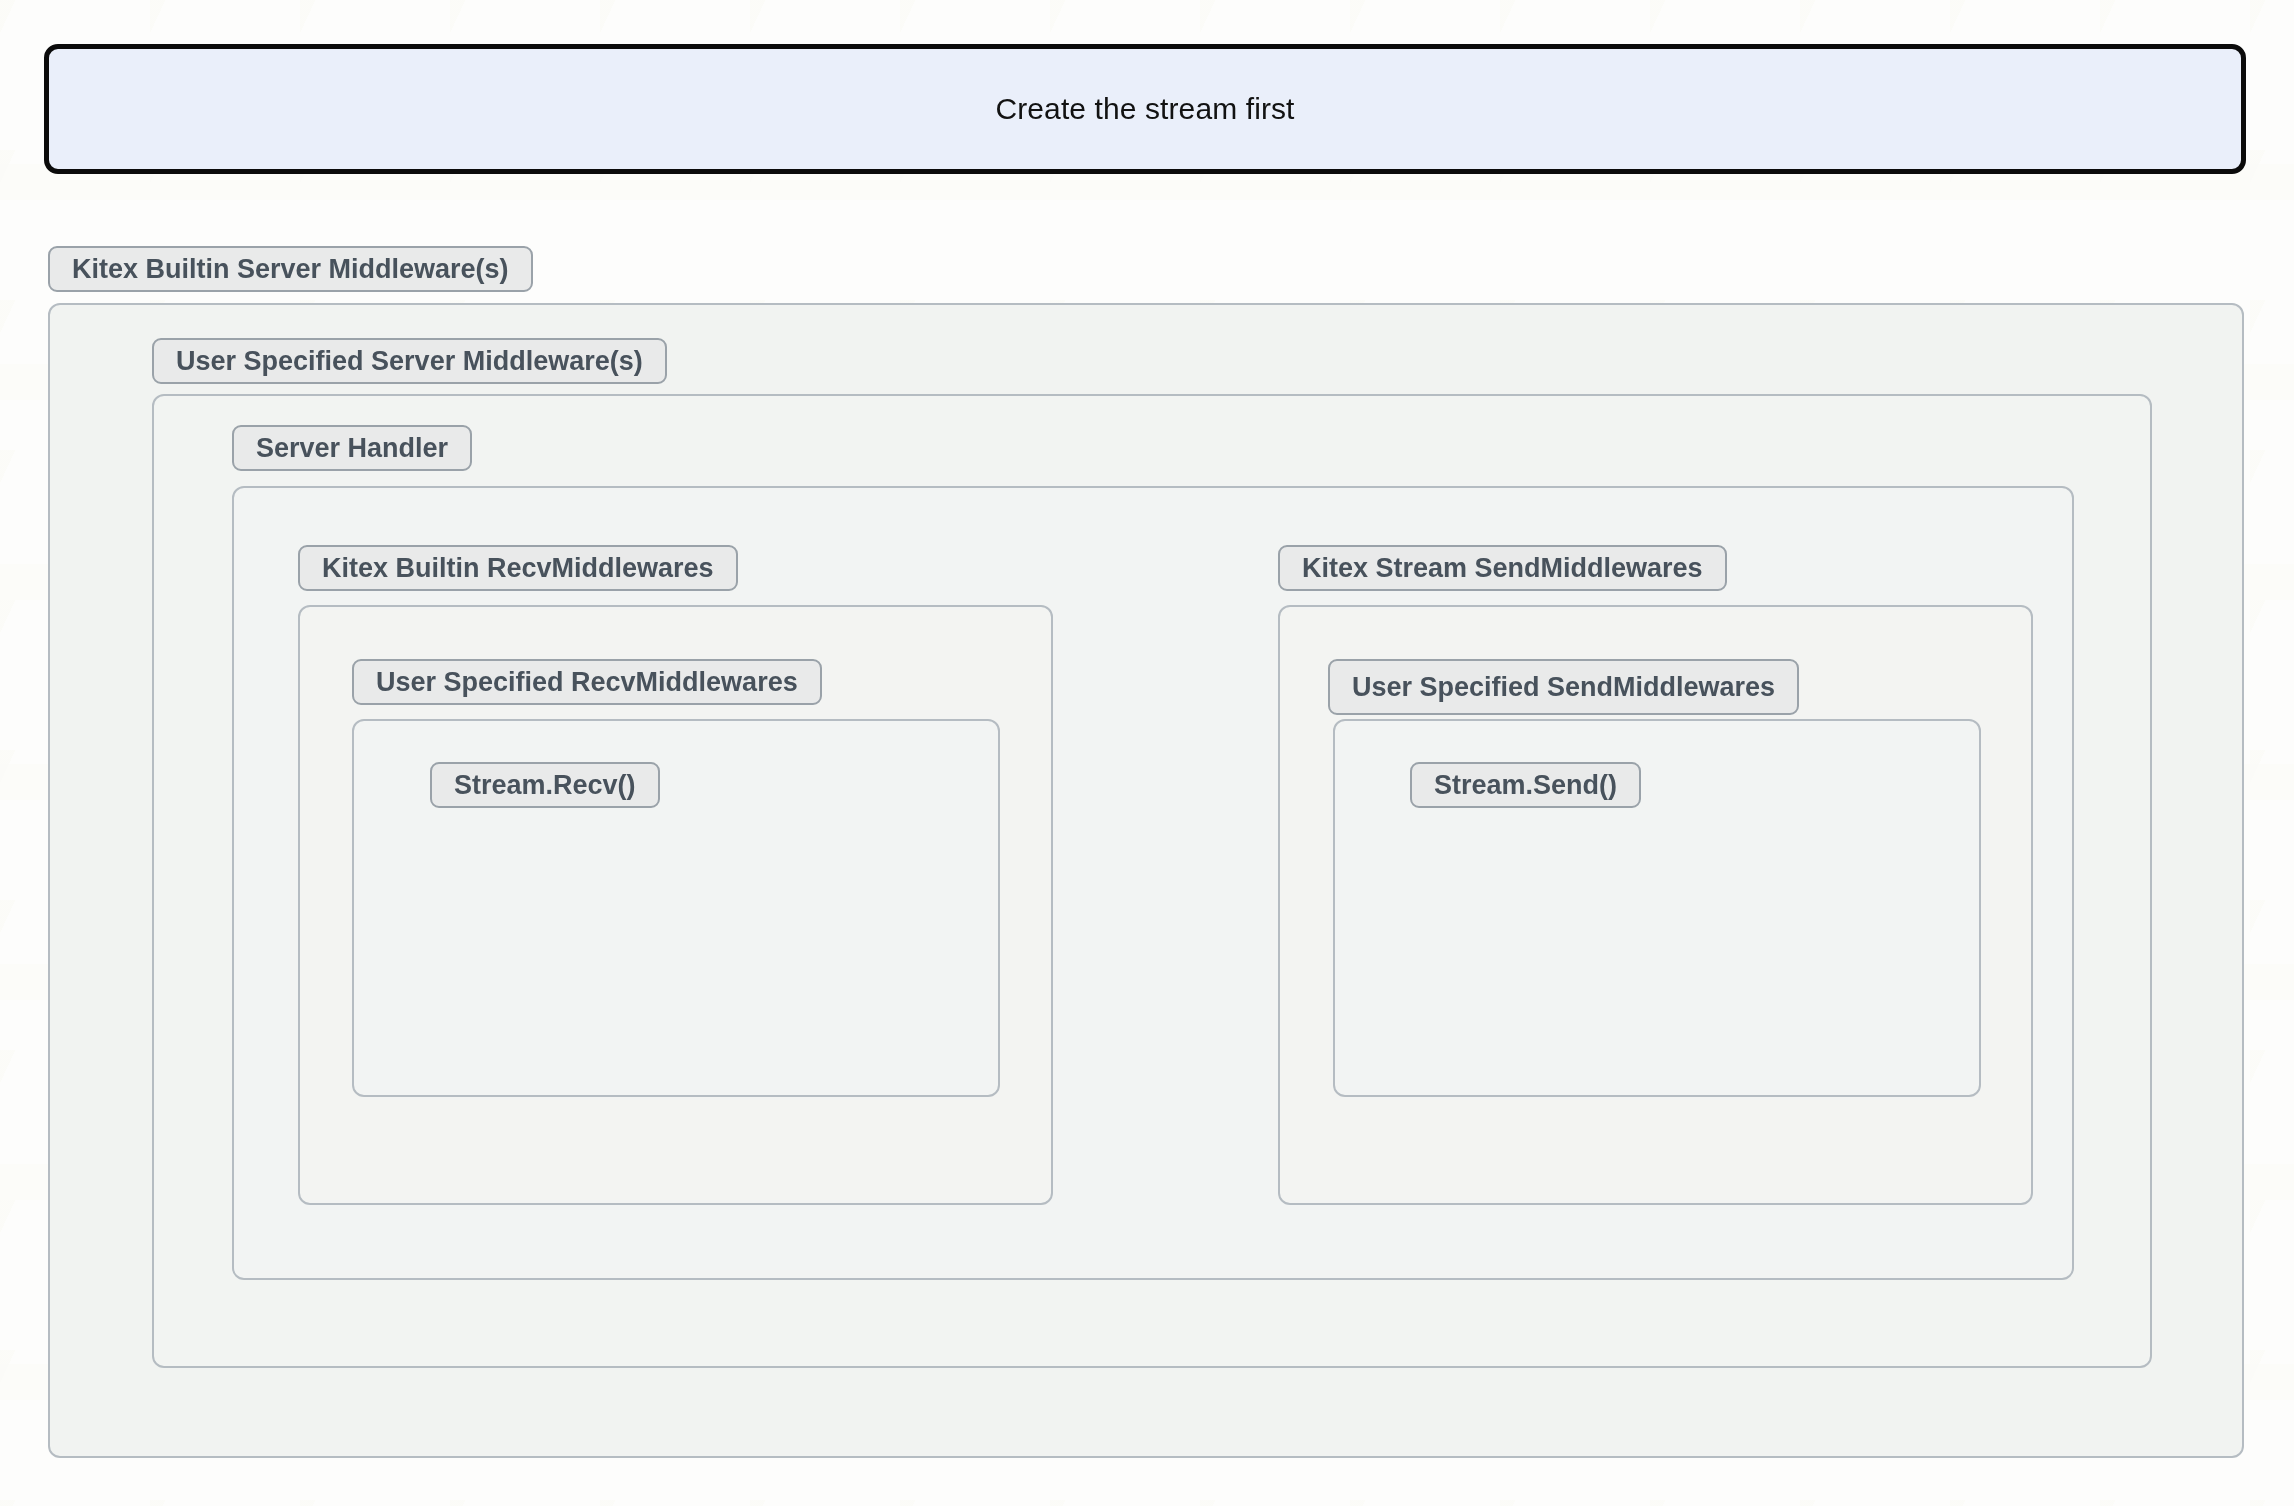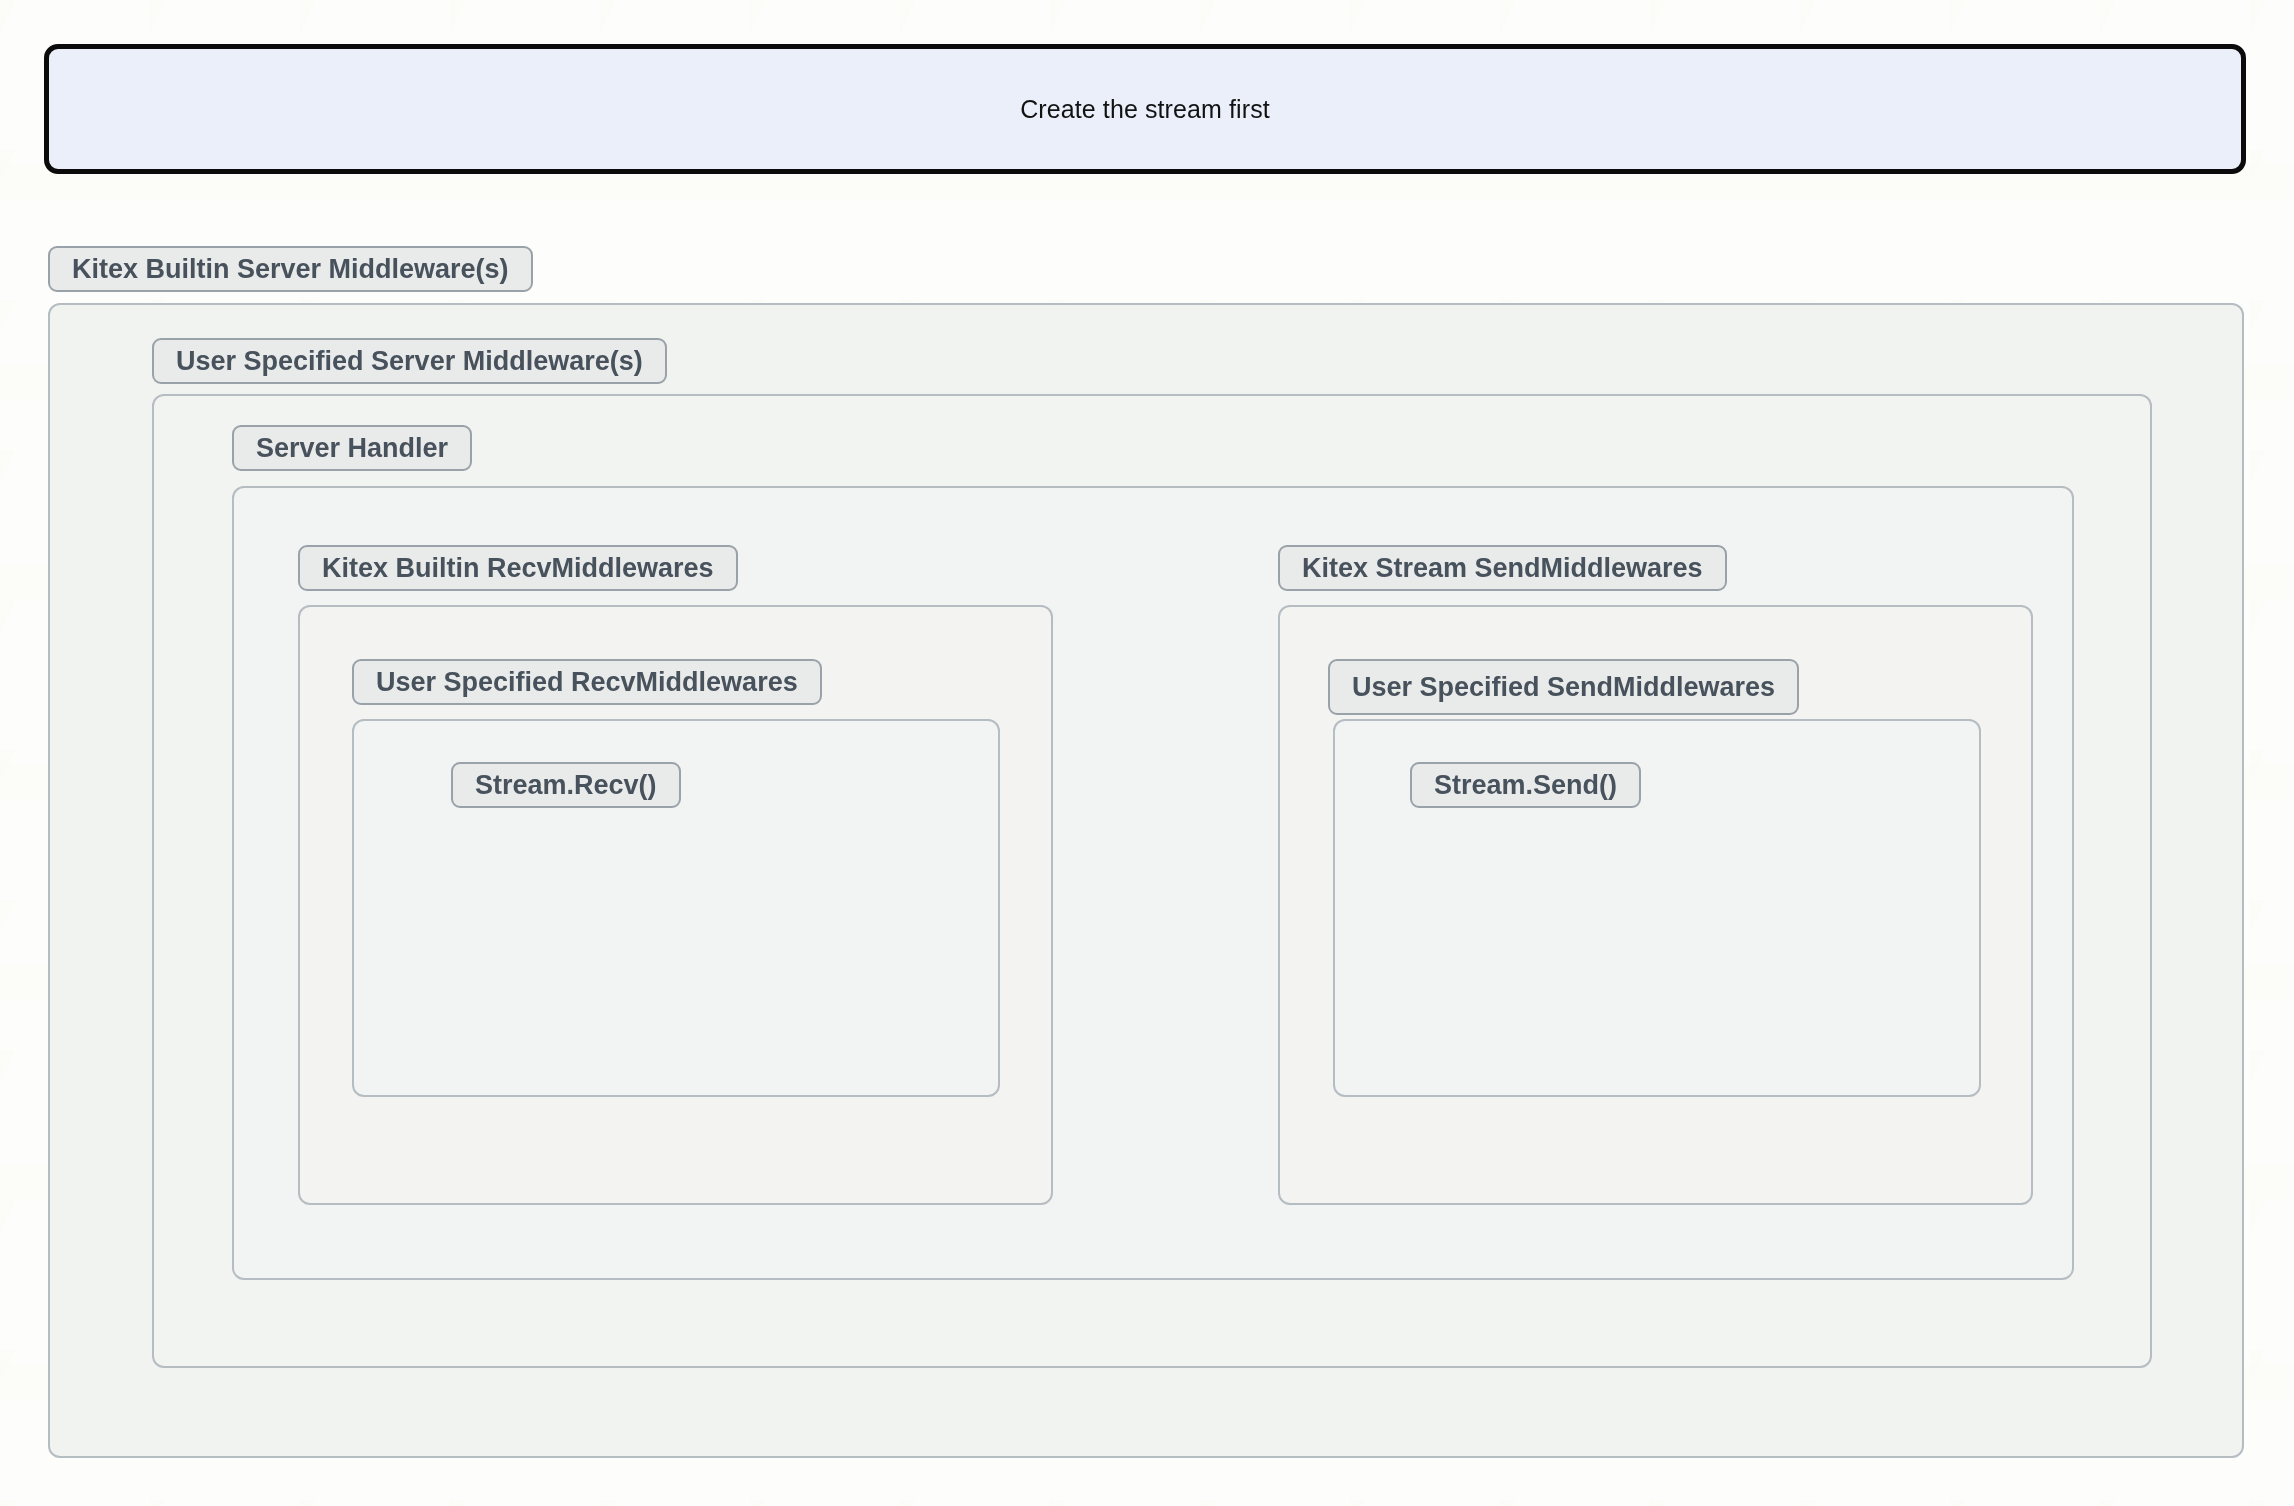--- a/index.html
+++ b/index.html
@@ -40,21 +40,21 @@
     height: 130px;
     background: #eaeffa;
     border: 5px solid #0b0b0b;
     border-radius: 14px;
     box-sizing: border-box;
     display: flex;
     align-items: center;
     justify-content: center;
   }
   .top-note-text {
-    font-size: 25px;
+    font-size: 30px;
     color: #121212;
     font-weight: 400;
     letter-spacing: 0.1px;
   }
 
   
   .group {
     position: absolute;
     box-sizing: border-box;
     border: 2px solid #b5bcc2;
@@ -132,21 +132,21 @@
   <div class="pill" style="left:298px; top:545px; height:46px; font-size:27px;">
     <span>Kitex Builtin RecvMiddlewares</span>
   </div>
   <div class="group g4" style="left:298px; top:605px; width:755px; height:600px;"></div>
 
   <div class="pill" style="left:352px; top:659px; height:46px; font-size:27px;">
     <span>User Specified RecvMiddlewares</span>
   </div>
   <div class="group g5" style="left:352px; top:719px; width:648px; height:378px;"></div>
 
-  <div class="pill" style="left:430px; top:762px; height:46px; font-size:27px;margin-left:21px;">
+  <div class="pill" style="left:430px; top:762px; height:46px; font-size:27px;">
     <span>Stream.Recv()</span>
   </div>
 
   <div class="pill" style="left:1278px; top:545px; height:46px; font-size:27px;">
     <span>Kitex Stream SendMiddlewares</span>
   </div>
   <div class="group g4" style="left:1278px; top:605px; width:755px; height:600px;"></div>
 
   <div class="pill" style="left:1328px; top:659px; height:56px; font-size:27px;">
     <span>User Specified SendMiddlewares</span>

